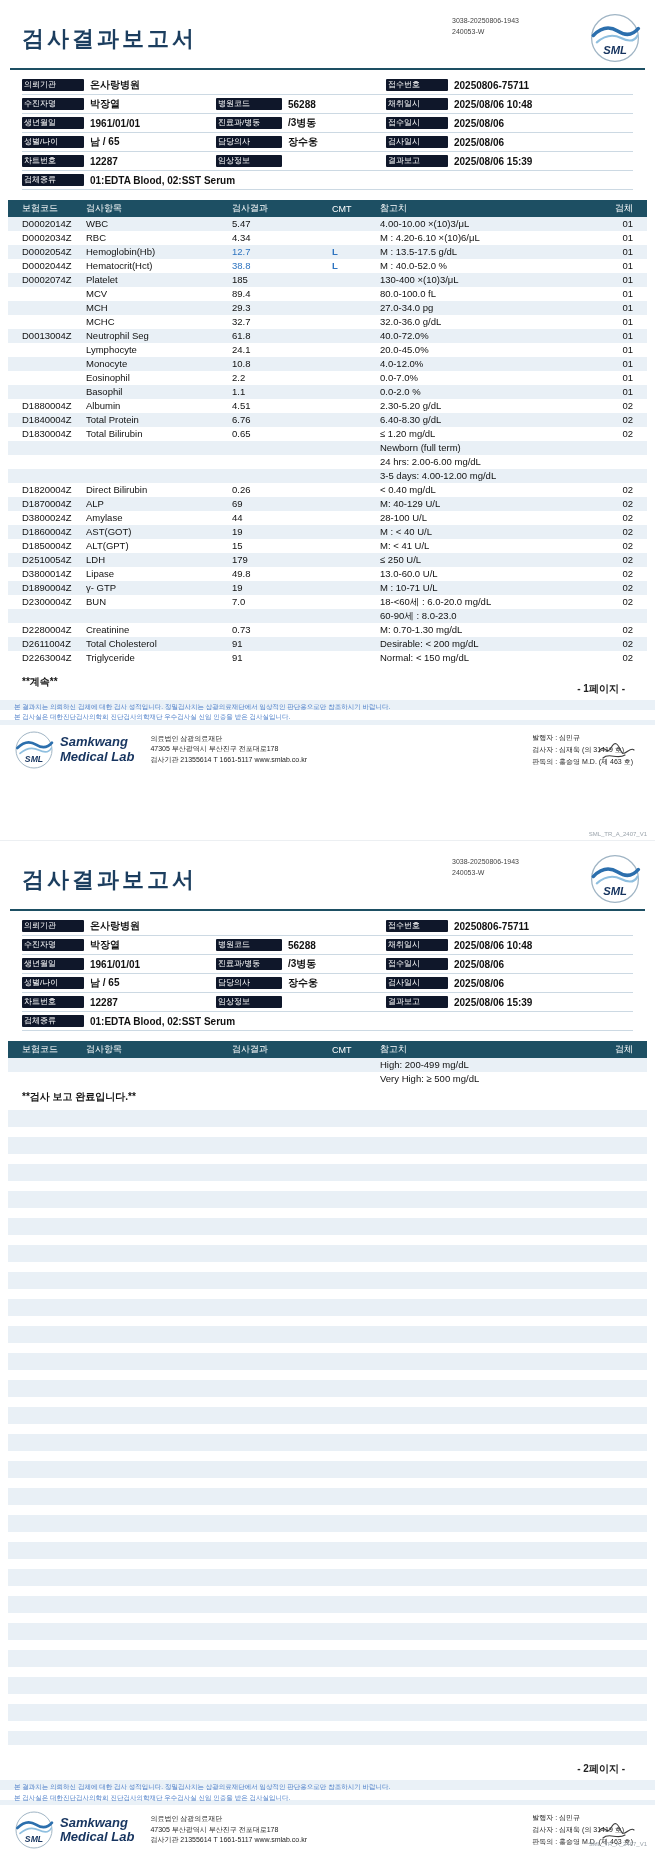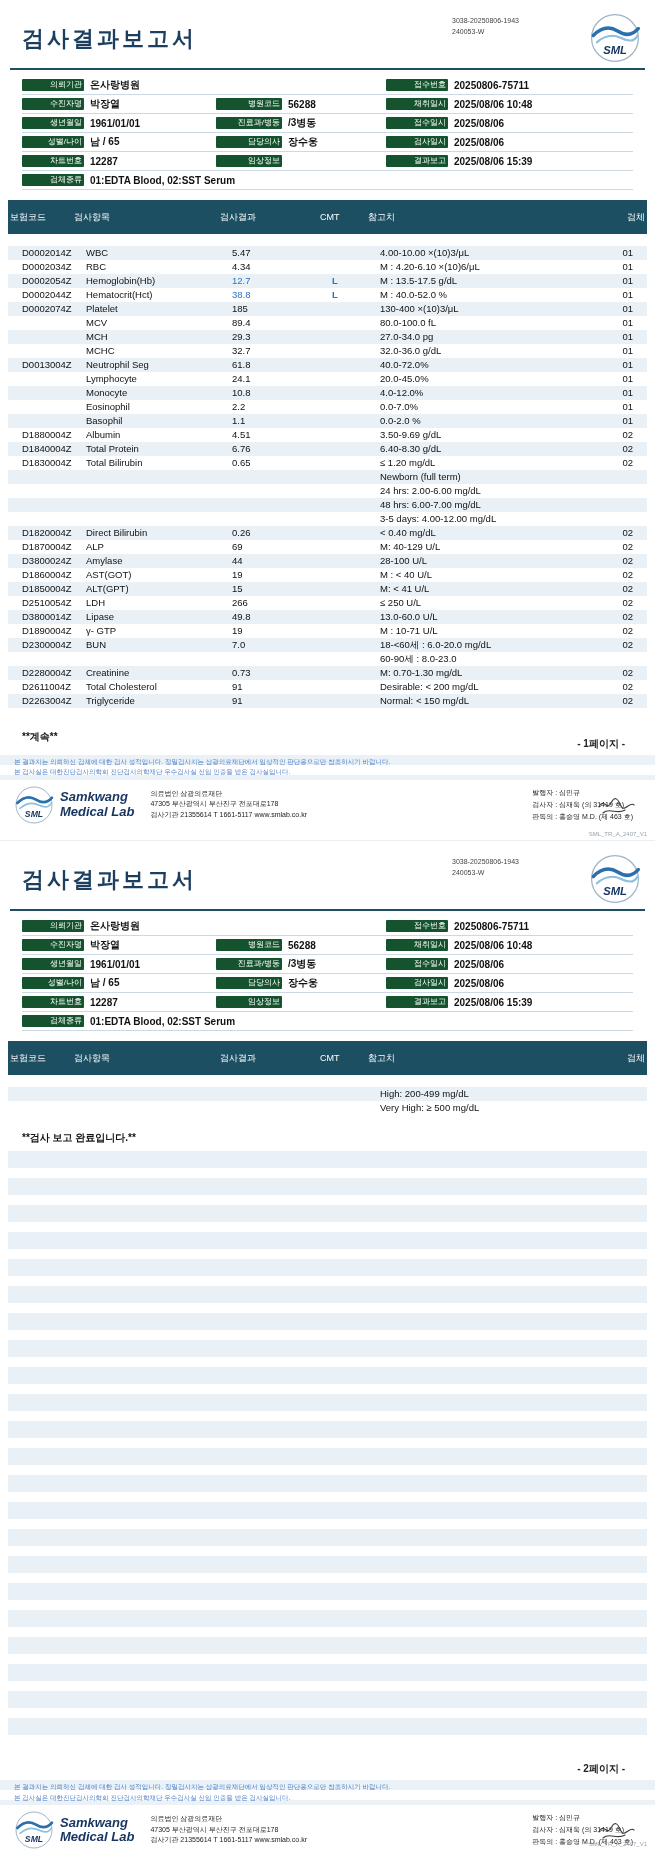--- a/index.html
+++ b/index.html
@@ -17,30 +17,30 @@
   .hdr { display:flex; align-items:flex-start; padding:12px 14px 0 22px; }
   .title { font-size:22px; font-weight:bold; color:#1c3e5f; letter-spacing:3px; padding-top:12px; }
   .doccodes { margin-left:auto; margin-right:70px; font-size:7px; color:#444; line-height:1.5; padding-top:4px; }
   .logo-top { width:52px; height:52px; flex:0 0 auto; }
   .navy-line { border-top:2px solid #1d4f63; margin:4px 10px 0; }
 
   
   .pgrid { margin:6px 22px 0; }
   .prow { display:grid; grid-template-columns:62px 120px 66px 92px 62px 1fr; column-gap:6px;
           align-items:center; border-bottom:1px solid #ccd9e3; height:19px; }
-  .plab { background:#14532d; color:#fff; font-size:8px; line-height:12px; text-align:right;
+  .plab { background:#0f172a; color:#fff; font-size:8px; line-height:12px; text-align:left;
           border-radius:1px; padding:0 2px; white-space:nowrap; }
   .plab.hidden { visibility:hidden; }
   .pval { font-weight:bold; font-size:10px; white-space:nowrap; }
   .pval.wide { grid-column:2 / 7; }
 
   
-  .thead { display:flex; background:#1d4f63; color:#fff; font-size:9px; height:34px;
-           align-items:center; margin:10px 8px 0; padding:0 2px; }
-  .rows { margin:12px 8px; }
+  .thead { display:flex; background:#1d4f63; color:#fff; font-size:9px; height:17px;
+           align-items:center; margin:10px 8px 0; padding:0 14px; }
+  .rows { margin:0 8px; }
   .rows .trow:nth-of-type(odd) { background:#e9f0f6; }
   .trow { display:flex; font-size:9.5px; height:14px; line-height:14px; align-items:center; padding:0 14px; white-space:nowrap; }
   .c { padding-right:4px; overflow:hidden; }
   .c.code   { width:64px; }
   .c.item   { width:146px; }
   .c.result { width:100px; }
   .c.cmt    { width:48px; }
   .c.ref    { width:212px; }
   .c.spec   { width:32px; margin-left:auto; text-align:right; padding-right:0; }
   .low { color:#2e74c0; }
@@ -263,21 +263,21 @@
         <span class="c cmt"></span>
         <span class="c ref">0.0-2.0 %</span>
         <span class="c spec">01</span>
       </div>
 
       <div class="trow">
         <span class="c code">D1880004Z</span>
         <span class="c item">Albumin</span>
         <span class="c result">4.51</span>
         <span class="c cmt"></span>
-        <span class="c ref">3.50-9.69 g/dL</span>
+        <span class="c ref">2.30-5.20 g/dL</span>
         <span class="c spec">02</span>
       </div>
 
       <div class="trow">
         <span class="c code">D1840004Z</span>
         <span class="c item">Total Protein</span>
         <span class="c result">6.76</span>
         <span class="c cmt"></span>
         <span class="c ref">6.40-8.30 g/dL</span>
         <span class="c spec">02</span>
@@ -303,28 +303,20 @@
 
       <div class="trow">
         <span class="c code"></span>
         <span class="c item"></span>
         <span class="c result"></span>
         <span class="c cmt"></span>
         <span class="c ref">24 hrs: 2.00-6.00 mg/dL</span>
         <span class="c spec"></span>
       </div>
 
-      <div class="trow">
-        <span class="c code"></span>
-        <span class="c item"></span>
-        <span class="c result"></span>
-        <span class="c cmt"></span>
-        <span class="c ref">48 hrs: 6.00-7.00 mg/dL</span>
-        <span class="c spec"></span>
-      </div>
 
       <div class="trow">
         <span class="c code"></span>
         <span class="c item"></span>
         <span class="c result"></span>
         <span class="c cmt"></span>
         <span class="c ref">3-5 days: 4.00-12.00 mg/dL</span>
         <span class="c spec"></span>
       </div>
 
@@ -369,21 +361,21 @@
         <span class="c item">ALT(GPT)</span>
         <span class="c result">15</span>
         <span class="c cmt"></span>
         <span class="c ref">M: &lt; 41 U/L</span>
         <span class="c spec">02</span>
       </div>
 
       <div class="trow">
         <span class="c code">D2510054Z</span>
         <span class="c item">LDH</span>
-        <span class="c result">266</span>
+        <span class="c result">179</span>
         <span class="c cmt"></span>
         <span class="c ref">≤ 250 U/L</span>
         <span class="c spec">02</span>
       </div>
 
       <div class="trow">
         <span class="c code">D3800014Z</span>
         <span class="c item">Lipase</span>
         <span class="c result">49.8</span>
         <span class="c cmt"></span>

